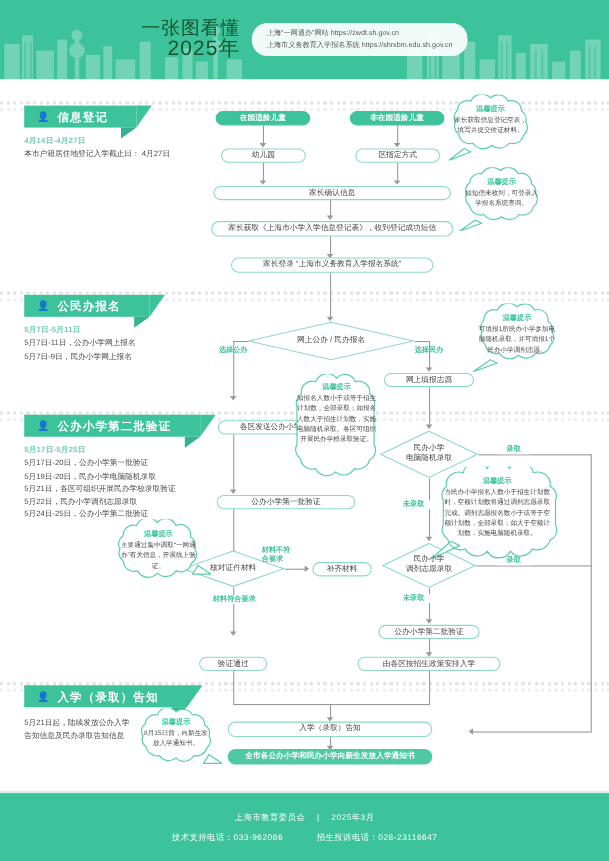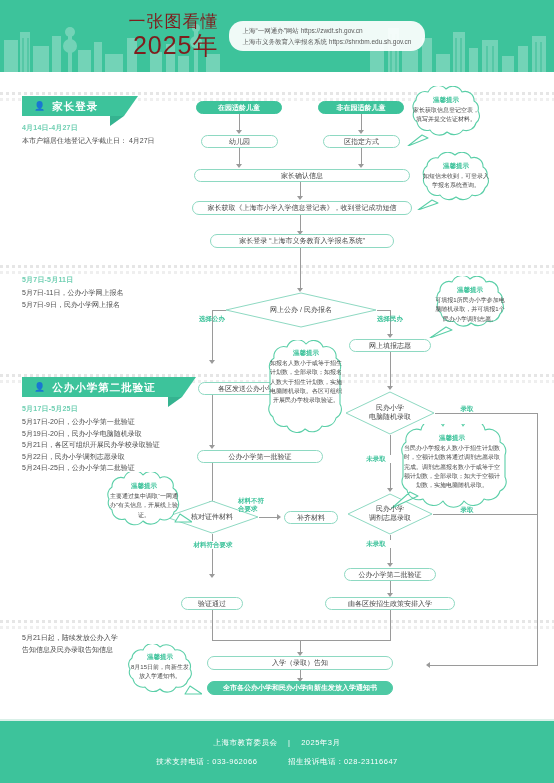--- a/index.html
+++ b/index.html
@@ -16,23 +16,23 @@
   
   .header {
     position:absolute; left:0; top:0; width:554px; height:72px;
     background:#3dc39b; overflow:hidden;
   }
   .skyline { position:absolute; left:0; bottom:0; width:554px; height:62px; opacity:.28; }
   .hdr-inner {
     position:absolute; left:0; top:0; width:554px; height:72px;
     display:flex; align-items:center; justify-content:center; gap:10px;
   }
-  .hdr-left { text-align:right; color:#7f1d1d; line-height:1.05; }
+  .hdr-left { text-align:right; color:#14532d; line-height:1.05; }
   .hdr-l1 { font-size:17px; letter-spacing:1px; }
-  .hdr-l2 { font-size:25px; letter-spacing:1px; margin-top:1px; }
+  .hdr-l2 { font-size:19px; letter-spacing:1px; margin-top:1px; }
   .hdr-right { display:flex; flex-direction:column; align-items:flex-start; gap:4px; }
   .hdr-title { color:#fff; font-size:25px; letter-spacing:1.5px; font-weight:bold; }
   .hdr-pill {
     background:rgba(255,255,255,.92); border-radius:14px;
     padding:4px 14px; color:#5a5a5a; font-size:6.5px; line-height:1.75;
     white-space:nowrap;
   }
 
   
   .sect { position:absolute; left:22px; }
@@ -183,47 +183,55 @@
   <div class="dotline d2" style="top:98px;"></div>
   <div class="dotline" style="top:265px;"></div>
   <div class="dotline d2" style="top:271px;"></div>
   <div class="dotline" style="top:374px;"></div>
   <div class="dotline d2" style="top:380px;"></div>
   <div class="dotline" style="top:620px;"></div>
   <div class="dotline d2" style="top:626px;"></div>
 
   <div class="sect" style="top:96px;">
     <div class="sect-banner">
-      <span class="pin">👤</span><span>家长登录</span>
+      <span class="pin">👤</span><span>信息登记</span>
       <span class="sect-tail"></span>
     </div>
     <div class="sect-date">4月14日-4月27日</div>
     <div class="sect-body" style="white-space:pre-line;">本市户籍居住地登记入学截止日： 4月27日</div>
   </div>
 
   <div class="sect" style="top:268px;">
+    <div class="sect-banner">
+      <span class="pin">👤</span><span>公民办报名</span>
+      <span class="sect-tail"></span>
+    </div>
     <div class="sect-date">5月7日-5月11日</div>
     <div class="sect-body" style="white-space:pre-line;">5月7日-11日，公办小学网上报名
 5月7日-9日，民办小学网上报名</div>
   </div>
 
   <div class="sect" style="top:377px;">
     <div class="sect-banner">
       <span class="pin">👤</span><span>公办小学第二批验证</span>
       <span class="sect-tail"></span>
     </div>
     <div class="sect-date">5月17日-5月25日</div>
     <div class="sect-body" style="white-space:pre-line;">5月17日-20日，公办小学第一批验证
 5月19日-20日，民办小学电脑随机录取
 5月21日，各区可组织开展民办学校录取验证
 5月22日，民办小学调剂志愿录取
 5月24日-25日，公办小学第二批验证</div>
   </div>
 
   <div class="sect" style="top:623px;">
+    <div class="sect-banner">
+      <span class="pin">👤</span><span>入学（录取）告知</span>
+      <span class="sect-tail"></span>
+    </div>
     <div class="sect-body" style="white-space:pre-line;margin-top:9px;">5月21日起，陆续发放公办入学
 告知信息及民办录取告知信息</div>
   </div>
 
   <div class="node solid" style="left:196px;top:101px;width:86px;height:13px;">在园适龄儿童</div>
   <div class="node solid" style="left:318px;top:101px;width:86px;height:13px;">非在园适龄儿童</div>
 
   <div class="ln v" style="left:239px;top:114px;height:18px;"></div>
   <div class="arw down" style="left:236px;top:130px;"></div>
   <div class="ln v" style="left:361px;top:114px;height:18px;"></div>

